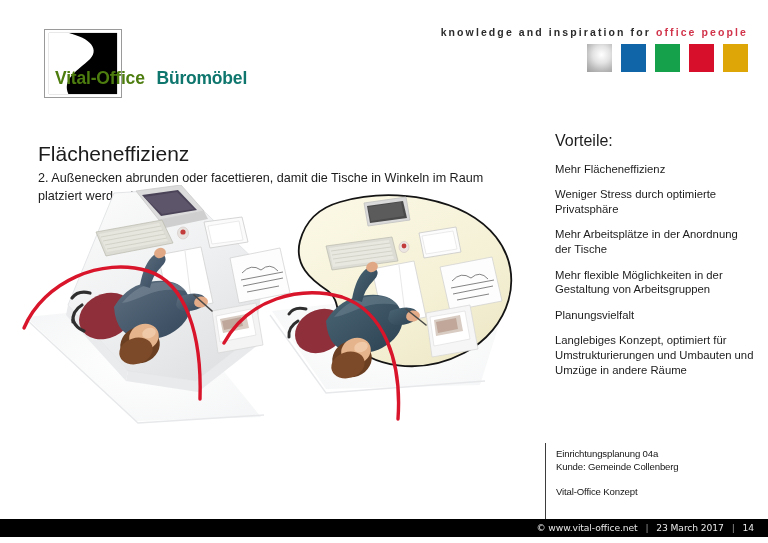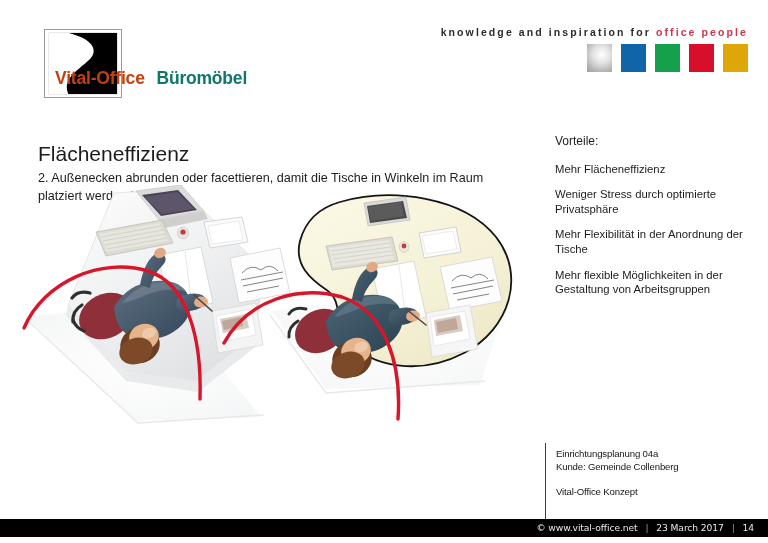--- a/index.html
+++ b/index.html
@@ -19,21 +19,21 @@
   .logo-box{
     position:absolute;left:44px;top:29px;width:78px;height:69px;
     border:1px solid #9a9a9a;background:#ffffff;box-sizing:border-box;
   }
   .logo-mark{position:absolute;left:0;top:0;width:100%;height:100%;}
   .logo-text{
     position:absolute;left:55px;top:62px;height:24px;
     white-space:nowrap;line-height:24px;
     font-size:17.5px;font-weight:bold;letter-spacing:-0.2px;
   }
-  .logo-text .vital{color:#c2410c;}
+  .logo-text .vital{color:#4d7c0f;}
   .logo-text .reg{font-size:9.5px;vertical-align:super;color:#ffffff;}
   .logo-text .buero{color:#0f766e;padding-left:5px;}
 
   .tagline{
     position:absolute;right:20px;top:26px;
     font-size:10.5px;letter-spacing:2.1px;font-weight:bold;
     white-space:nowrap;color:#2b2b2b;
   }
   .tagline .accent{color:#d1334a;}
 
@@ -50,21 +50,21 @@
   .page-title{font-size:21px;font-weight:normal;color:#1c1c1c;margin:8px 0 3px 0;line-height:26px;}
   .page-subtitle{font-size:12.6px;line-height:17.5px;color:#1c1c1c;margin:0;}
 
   
   .stage{position:absolute;left:18px;top:185px;width:520px;height:265px;}
   .stage svg{display:block;}
 
   
   .benefits{position:absolute;left:555px;top:134px;width:200px;}
   .benefits .b-item{font-size:11.3px;line-height:14.6px;color:#1c1c1c;margin-bottom:11px;}
-  .benefits .b-head{font-size:12px;line-height:14.6px;color:#1c1c1c;margin-bottom:13px;}
+  .benefits .b-head{font-size:16px;line-height:14.6px;color:#1c1c1c;margin-bottom:13px;}
 
   .project{position:absolute;left:556px;top:447px;width:205px;
            font-family:Liberation Sans, sans-serif;}
   .project .p-line{font-size:9.6px;line-height:13px;color:#161616;letter-spacing:-0.15px;}
   .project .p-gap{height:12px;}
 
   .vrule{position:absolute;left:545px;top:443px;width:1px;height:77px;background:#3d3d3d;}
 
   
   .footbar{position:absolute;left:0;top:519px;width:768px;height:18px;background:#000000;}
@@ -299,22 +299,24 @@
 
         <path d="M-56 150 C -32 106, 20 92, 62 104 C 104 118, 122 168, 118 226" fill="none" stroke="#d8152a" stroke-width="3.4" stroke-linecap="round"></path>
       </g>
     </svg>
   </div>
 
   <div class="benefits">
     <div class="b-head">Vorteile:</div>
     <div class="b-item">Mehr Flächeneffizienz</div>
     <div class="b-item">Weniger Stress durch optimierte Privatsphäre</div>
-    <div class="b-item">Mehr Flexibilität in der Anordnung der Tische</div>
+    <div class="b-item">Mehr Arbeitsplätze in der Anordnung der Tische</div>
     <div class="b-item">Mehr flexible Möglichkeiten in der Gestaltung von Arbeitsgruppen</div>
+    <div class="b-item">Planungsvielfalt</div>
+    <div class="b-item">Langlebiges Konzept, optimiert für Umstrukturierungen und Umbauten und Umzüge in andere Räume</div>
   </div>
 
   <div class="vrule"></div>
   <div class="project">
     <div class="p-line">Einrichtungsplanung 04a</div>
     <div class="p-line">Kunde: Gemeinde Collenberg</div>
     <div class="p-gap"></div>
     <div class="p-line">Vital-Office Konzept</div>
   </div>
 

